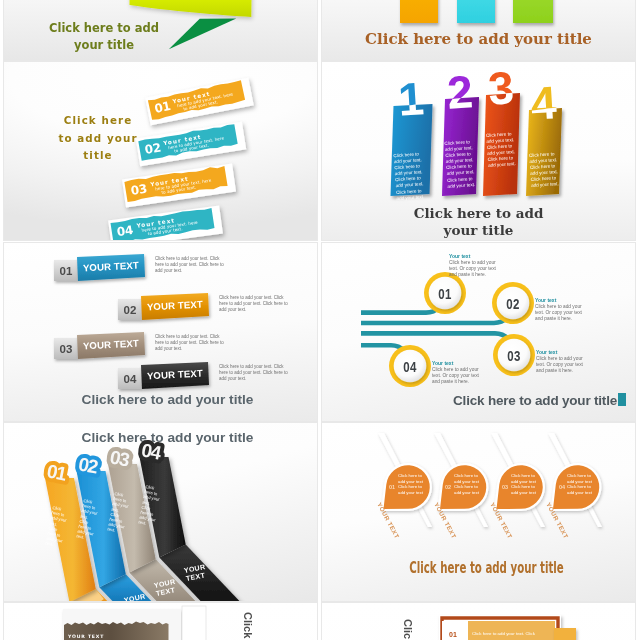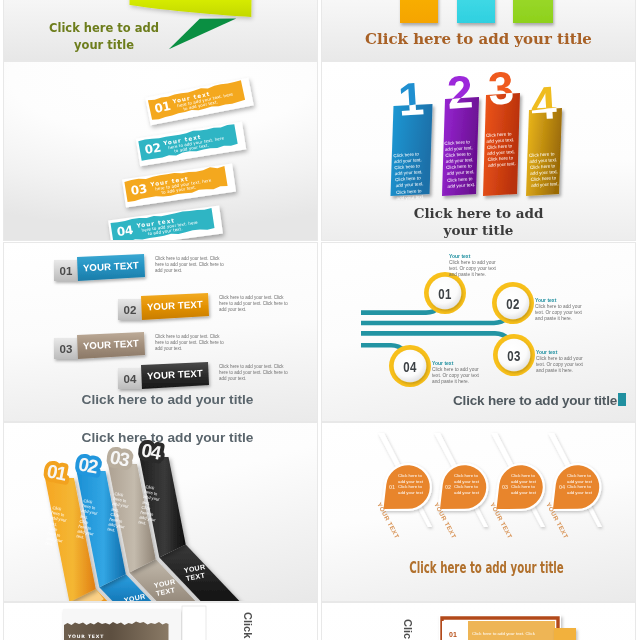--- a/index.html
+++ b/index.html
@@ -237,20 +237,25 @@
       <g filter="url(#s2sh)">
         <path fill="url(#g2c)" d="M191 52 h40 v91 h-40 Z"></path>
       </g>
     </svg>
 
     <div class="s2-title">Click here to add your title</div>
   </div>
 
   <div class="cell" id="c3" style="left:4px;top:62px;width:313px;height:178px;">
     <div class="inner s3bg"></div>
+    <div class="s3-title">
+      <span>Click here</span><br>
+      <span>to add your</span><br>
+      <span>title</span>
+    </div>
 
     <svg class="s3-strokes" viewBox="0 0 313 178" width="313" height="178">
       <defs>
         <filter id="s3sh" x="-25%" y="-40%" width="160%" height="200%">
           <feDropShadow dx="1.5" dy="2.5" stdDeviation="2" flood-color="#000" flood-opacity="0.30"></feDropShadow>
         </filter>
       </defs>
 
       <g>
         <path class="s3paper" d="M 146.7 63.2 L 249.7 43.2 L 244.3 15.8 L 141.3 35.8 Z"></path>

